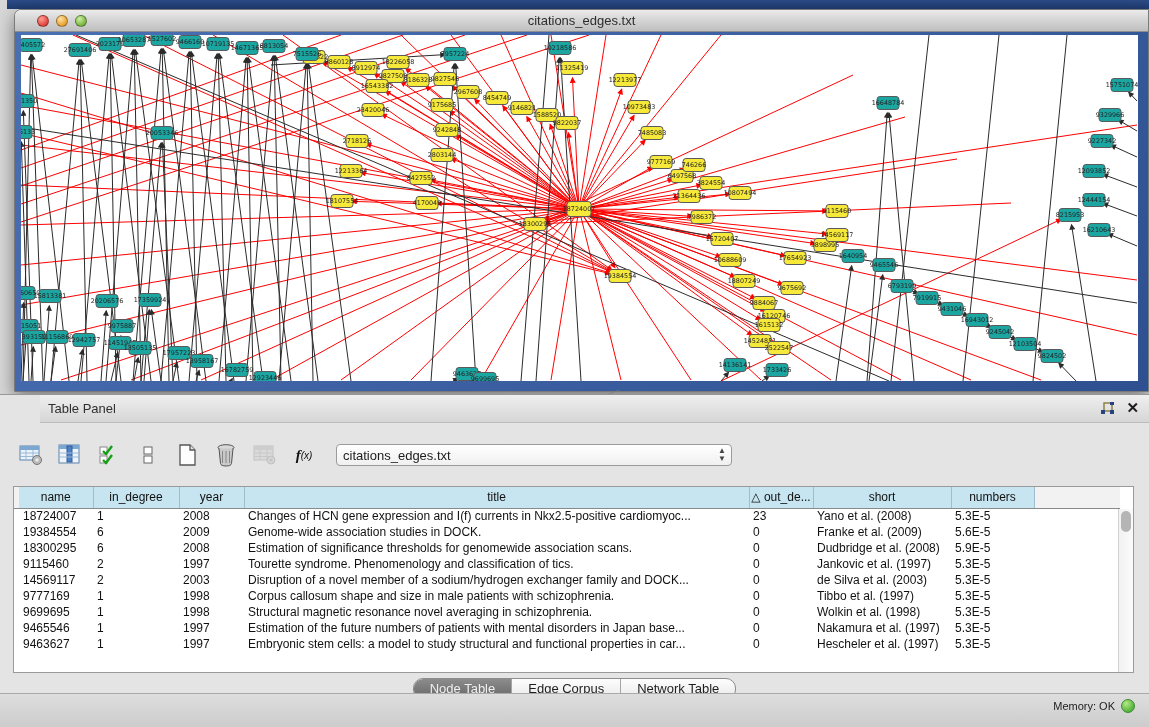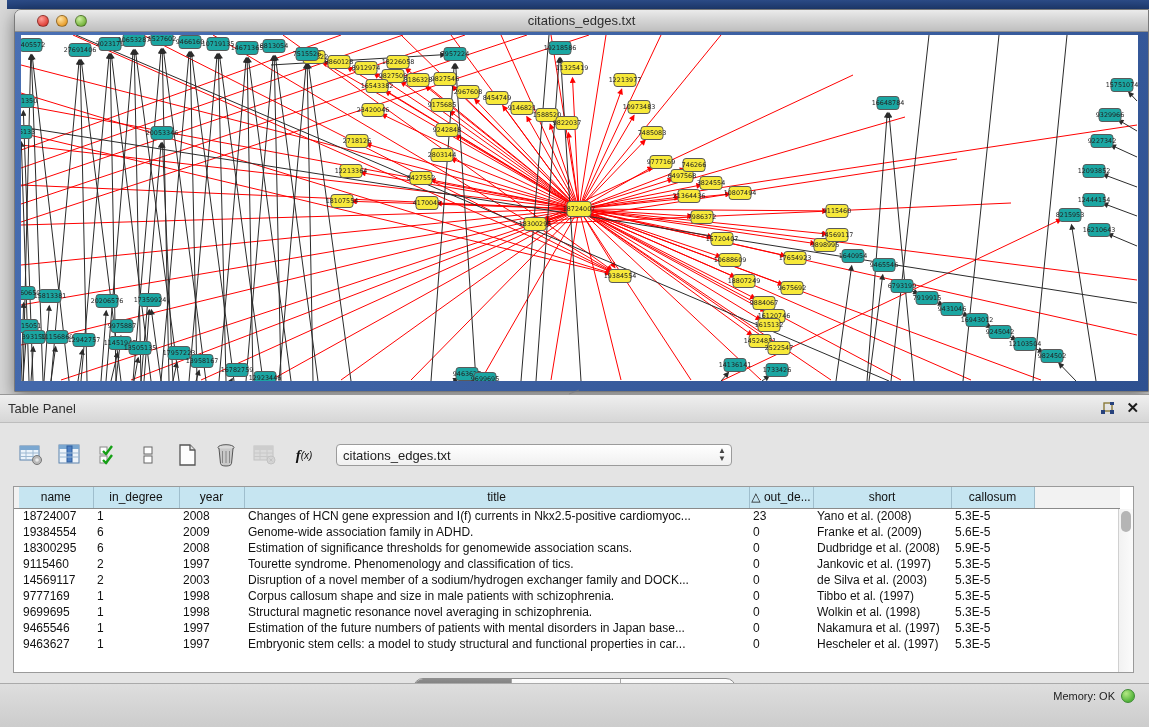--- a/index.html
+++ b/index.html
@@ -25,21 +25,21 @@
   .light.yellow { background:radial-gradient(circle at 35% 30%, #ffe2a0, #e8a031 70%); }
   .light.green  { background:radial-gradient(circle at 35% 30%, #cdf0a2, #78b53f 70%); }
   .frame { position:absolute; top:22px; left:0; right:0; bottom:0;
     background:linear-gradient(135deg,#4a70b4,#2e5090);
     padding:3px 12px 12px 6px; }
   .canvas { width:1117px; height:346px; background:#ffffff; position:relative; }
   .canvas svg { display:block; }
 
   
   .tpanel { position:absolute; left:0; top:394px; width:1149px; height:333px;
-    background:#e4e4e4; border-top:1px solid #979797; }
+    background:#e4e4e4; border-top:1px solid #979797;padding-left:40px; }
   .ptitle { position:relative; height:28px; background:linear-gradient(#efefef,#d6d6d6);
     border-bottom:1px solid #bdbdbd; }
   .ptitle .txt { position:absolute; left:8px; top:6px; font-size:13px; color:#303030; }
   .splitter { position:absolute; left:568px; top:-6px; width:12px; height:6px; opacity:.55; }
   .float-ic { position:absolute; right:34px; top:7px; width:15px; height:14px; cursor:pointer; }
   .close-ic { position:absolute; right:10px; top:5px; font-size:15px; font-weight:bold;
     color:#1c1c1c; cursor:pointer; line-height:16px; }
 
   .toolbar { position:absolute; left:18px; top:42px; height:36px; display:flex;
     align-items:center; gap:13px; }
@@ -69,21 +69,21 @@
     background:#b5b5b5; border-radius:6px; }
 
   .tabsrow { position:absolute; left:0; right:0; top:283px; display:flex; justify-content:center; }
   .seg { display:flex; border:1px solid #8d8d8d; border-radius:10px; overflow:hidden;
     background:linear-gradient(#fdfdfd,#e9e9e9); }
   .seg .tab { padding:2px 16px; font-size:13px; color:#1e1e1e; border-right:1px solid #a5a5a5;
     cursor:pointer; line-height:16px; }
   .seg .tab:last-child { border-right:none; }
   .seg .tab.sel { background:linear-gradient(#8c8c8c,#666666); color:#efefef; }
 
-  .statusbar { position:absolute; left:0; right:0; bottom:0; height:44px;
+  .statusbar { position:absolute; left:0; right:0; bottom:0; height:34px;
     background:linear-gradient(#dedede,#cccccc); border-top:1px solid #aaaaaa; }
   .mem { position:absolute; right:14px; top:5px; display:flex; align-items:center; gap:6px;
     font-size:11px; color:#222; }
   .memdot { width:14px; height:14px; border-radius:50%; border:1px solid #3d8a33;
     background:radial-gradient(circle at 35% 30%, #b4e884, #54b43c 70%); }
 </style>
 </head>
 <body>
 
 <div class="top-band"></div>
@@ -787,42 +787,42 @@
         </colgroup>
       <thead>
           <tr id="hrow">
             <th class="spacer"></th>
             <th>name</th>
             <th>in_degree</th>
             <th>year</th>
             <th>title</th>
             <th>△ out_de...</th>
             <th>short</th>
-            <th>callosum</th>
+            <th>numbers</th>
             <th class="filler"></th>
           </tr>
         </thead>
       <tbody id="brow">
           <tr>
             <td></td>
             <td>18724007</td>
             <td>1</td>
             <td>2008</td>
             <td>Changes of HCN gene expression and I(f) currents in Nkx2.5-positive cardiomyoc...</td>
             <td>23</td>
             <td>Yano et al. (2008)</td>
             <td>5.3E-5</td>
             <td></td>
           </tr>
           <tr>
             <td></td>
             <td>19384554</td>
             <td>6</td>
             <td>2009</td>
-            <td>Genome-wide association family in ADHD.</td>
+            <td>Genome-wide association studies in DOCK.</td>
             <td>0</td>
             <td>Franke et al. (2009)</td>
             <td>5.6E-5</td>
             <td></td>
           </tr>
           <tr>
             <td></td>
             <td>18300295</td>
             <td>6</td>
             <td>2008</td>

